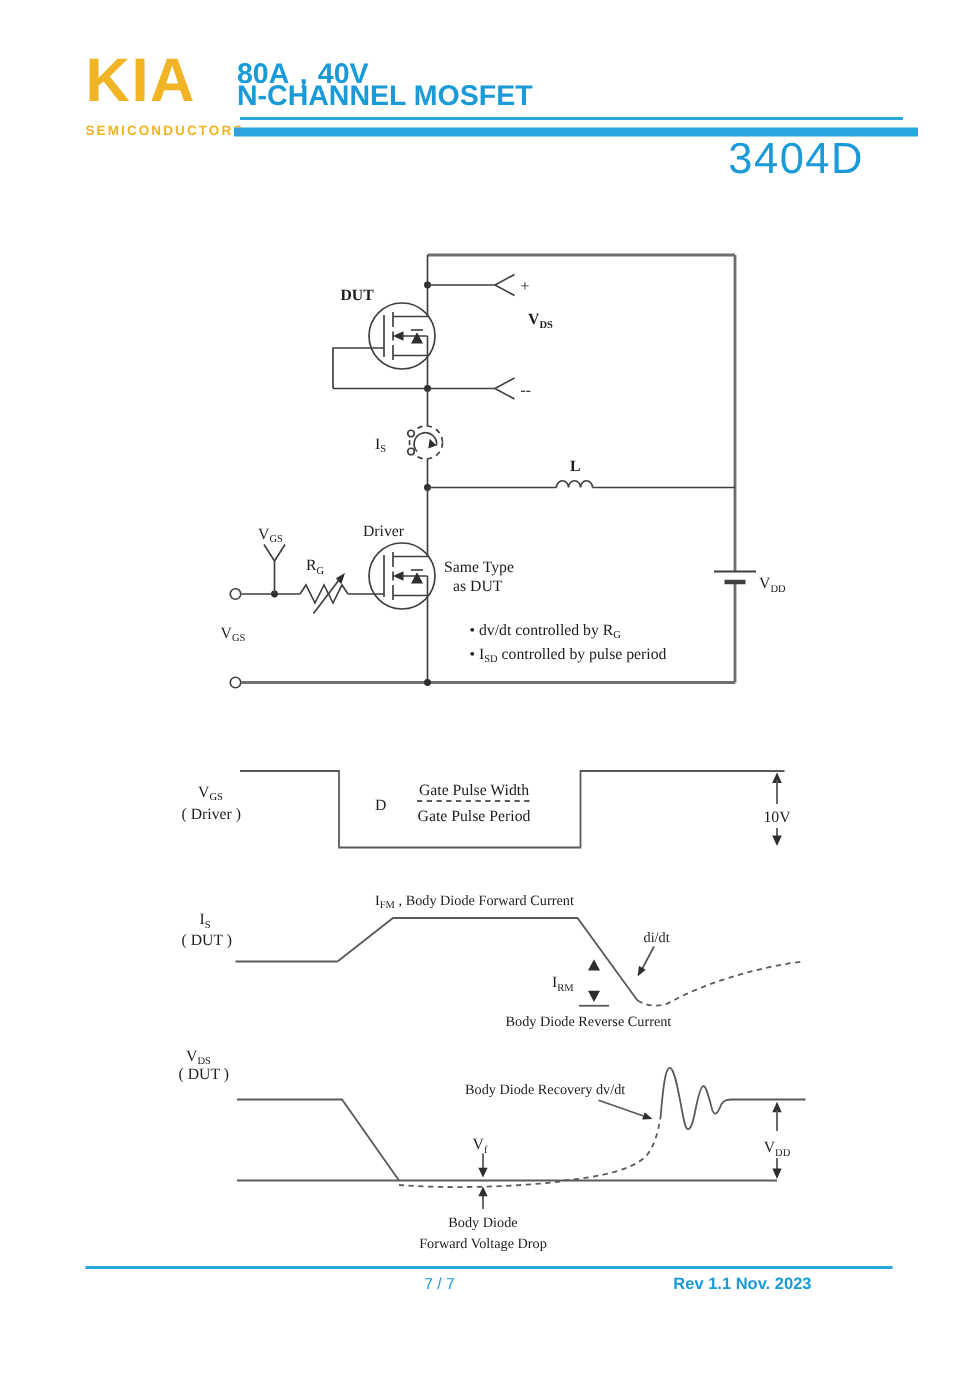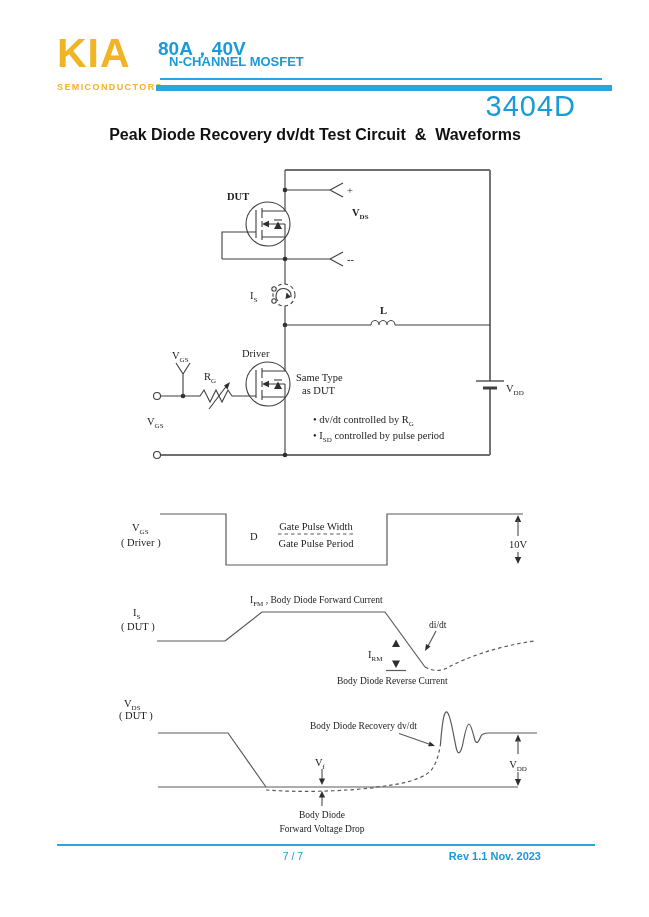--- a/index.html
+++ b/index.html
@@ -14,22 +14,22 @@
   }
   .logo-sub {
     position:absolute; left:57px; top:82px;
     font-size:9px; font-weight:bold; color:#f0b424; letter-spacing:1.4px;
   }
   .rating {
     position:absolute; left:158px; top:36px;
     font-size:19px; font-weight:bold; color:#1a9ad6;
   }
   .devtype {
-    position:absolute; left:169px; top:54px;
-    font-size:13px; font-weight:bold; color:#1a9ad6;
+    position:absolute; left:158px; top:54px;
+    font-size:19px; font-weight:bold; color:#1a9ad6;
   }
   .partno {
     position:absolute; right:54px; top:42px;
     font-size:29px; color:#1a9ad6; letter-spacing:1px;margin-top:48px;
   }
   .rule-thin  { position:absolute; left:160px; top:78px;  width:442px; height:2px; background:#2aa6dd; }
   .rule-thick { position:absolute; left:156px; top:85px;  width:456px; height:6px; background:#2aa6dd; }
   
   .title {
     position:absolute; left:0; top:126px; width:100%;
@@ -68,21 +68,20 @@
   <div>
     <div class="logo">KIA</div>
     <div class="logo-sub">SEMICONDUCTORS</div>
     <div class="rating">80A，40V</div>
     <div class="devtype">N-CHANNEL MOSFET</div>
     <div class="partno">3404D</div>
     <div class="rule-thin"></div>
     <div class="rule-thick"></div>
   </div>
 
-  <h1 class="title">Peak Diode Recovery dv/dt Test Circuit  &amp;  Waveforms</h1>
 
   <svg class="diagram" viewBox="0 0 649 917">
 
     <g>
 
       <g>
         <path class="rail" d="M285 170 H490"></path>
         <path class="rail" d="M490 170 V381 M490 388 V455"></path>
         <path class="rail" d="M161 455 H490"></path>
       </g>

